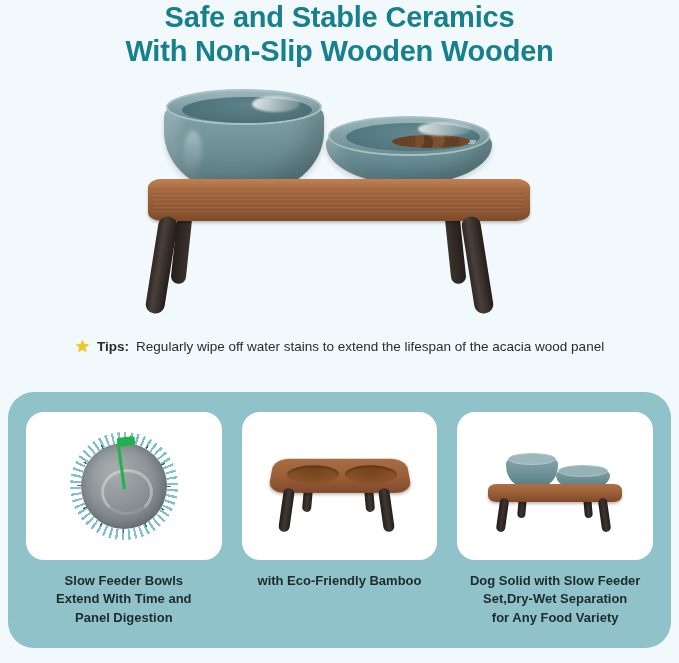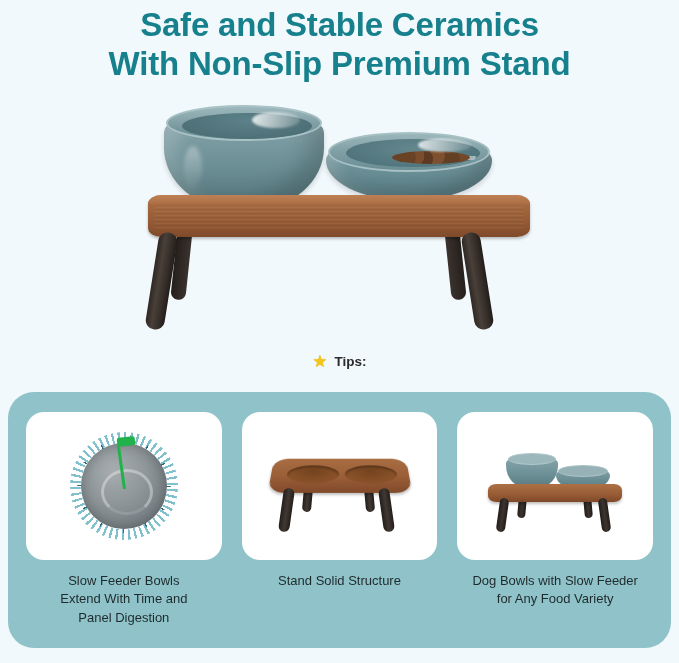--- a/index.html
+++ b/index.html
@@ -10,25 +10,24 @@
     width: 679px;
     height: 663px;
     background: #f2f9fc;
     font-family: "Liberation Sans", sans-serif;
     overflow: hidden;
     position: relative;
   }
 
   
   .headline {
-    padding-top: 6px;
     text-align: center;
     color: #17808d;
     font-weight: bold;
-    font-size: 33px;
+    font-size: 29px;
     line-height: 1.18;
     letter-spacing: -0.2px;
   }
   .headline .line { display: block; }
 
   
   .hero {
     position: relative;
     width: 679px;
     height: 255px;
@@ -253,21 +252,21 @@
     justify-content: space-between;
     margin-top: 12px;
   }
   .caption {
     width: 196px;
     text-align: center;
     color: #1f2a2c;
     font-size: 13px;
     line-height: 1.42;
   }
-  .caption .cl { display: block; }
+  .caption .cl { display: block; font-weight: bold; }
 
   
   .dial {
     position: relative;
     width: 126px;
     height: 126px;
   }
   .dial-ring {
     position: absolute;
     inset: 0;
@@ -416,21 +415,21 @@
   .set-leg-1 { left: 18px;  top: 62px; width: 9px; height: 34px; transform: rotate(8deg); }
   .set-leg-2 { left: 38px;  top: 60px; width: 8px; height: 22px; transform: rotate(5deg); }
   .set-leg-3 { left: 120px; top: 62px; width: 9px; height: 34px; transform: rotate(-8deg); }
   .set-leg-4 { left: 104px; top: 60px; width: 8px; height: 22px; transform: rotate(-5deg); }
 </style>
 </head>
 <body>
 
 <div class="headline">
   <span class="line">Safe and Stable Ceramics</span>
-  <span class="line">With Non-Slip Premium Stand</span>
+  <span class="line">With Non-Slip Wooden Wooden</span>
 </div>
 
 <div class="hero">
   <div class="hero-stage">
 
     <div class="leg leg-bl"></div>
     <div class="leg leg-br"></div>
 
     <div class="bowl-left">
       <div class="bowl-left-rim">
@@ -455,20 +454,21 @@
     </div>
 
     <div class="leg leg-fl"></div>
     <div class="leg leg-fr"></div>
   </div>
 </div>
 
 <div class="tips">
   <span class="star">★</span>
   <span class="tips-label">Tips:</span>
+  <span>Regularly wipe off water stains to extend the lifespan of the acacia wood panel</span>
 </div>
 
 <div class="features">
 
   <div class="cards">
 
     <div class="card">
       <div class="dial">
         <div class="dial-ring"></div>
         <div class="dial-majors"></div>
@@ -506,21 +506,22 @@
 
   <div class="captions">
 
     <div class="caption">
       <span class="cl">Slow Feeder Bowls</span>
       <span class="cl">Extend With Time and</span>
       <span class="cl">Panel Digestion</span>
     </div>
 
     <div class="caption">
-      <span class="cl">Stand Solid Structure</span>
+      <span class="cl">with Eco-Friendly Bamboo</span>
     </div>
 
     <div class="caption">
-      <span class="cl">Dog Bowls with Slow Feeder</span>
+      <span class="cl">Dog Solid with Slow Feeder</span>
+      <span class="cl">Set,Dry-Wet Separation</span>
       <span class="cl">for Any Food Variety</span>
     </div>
   </div>
 </div>
 
 </body></html>

